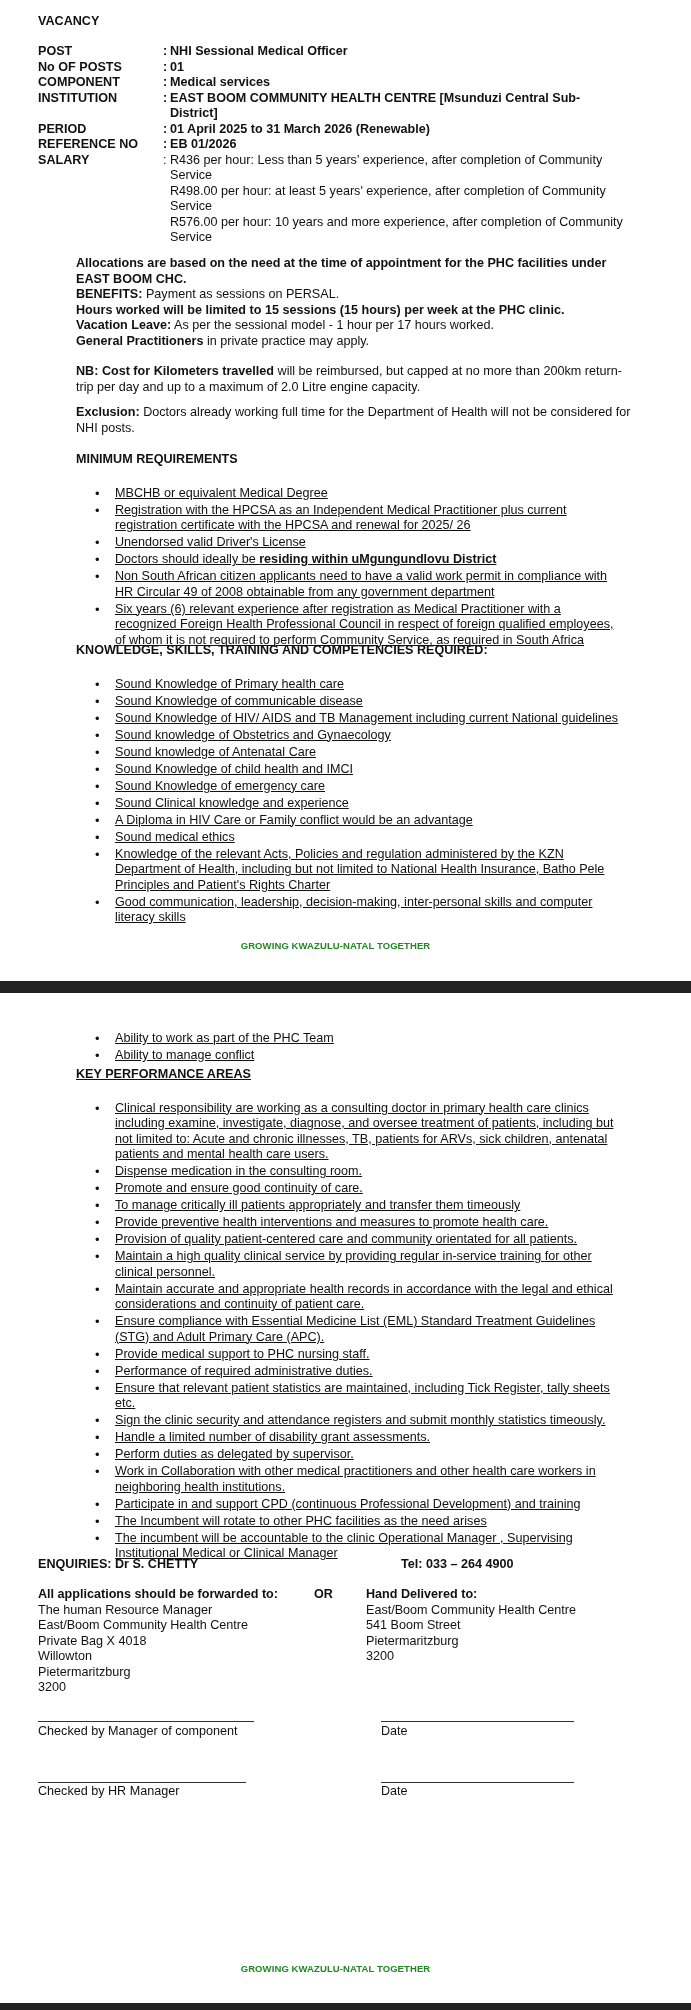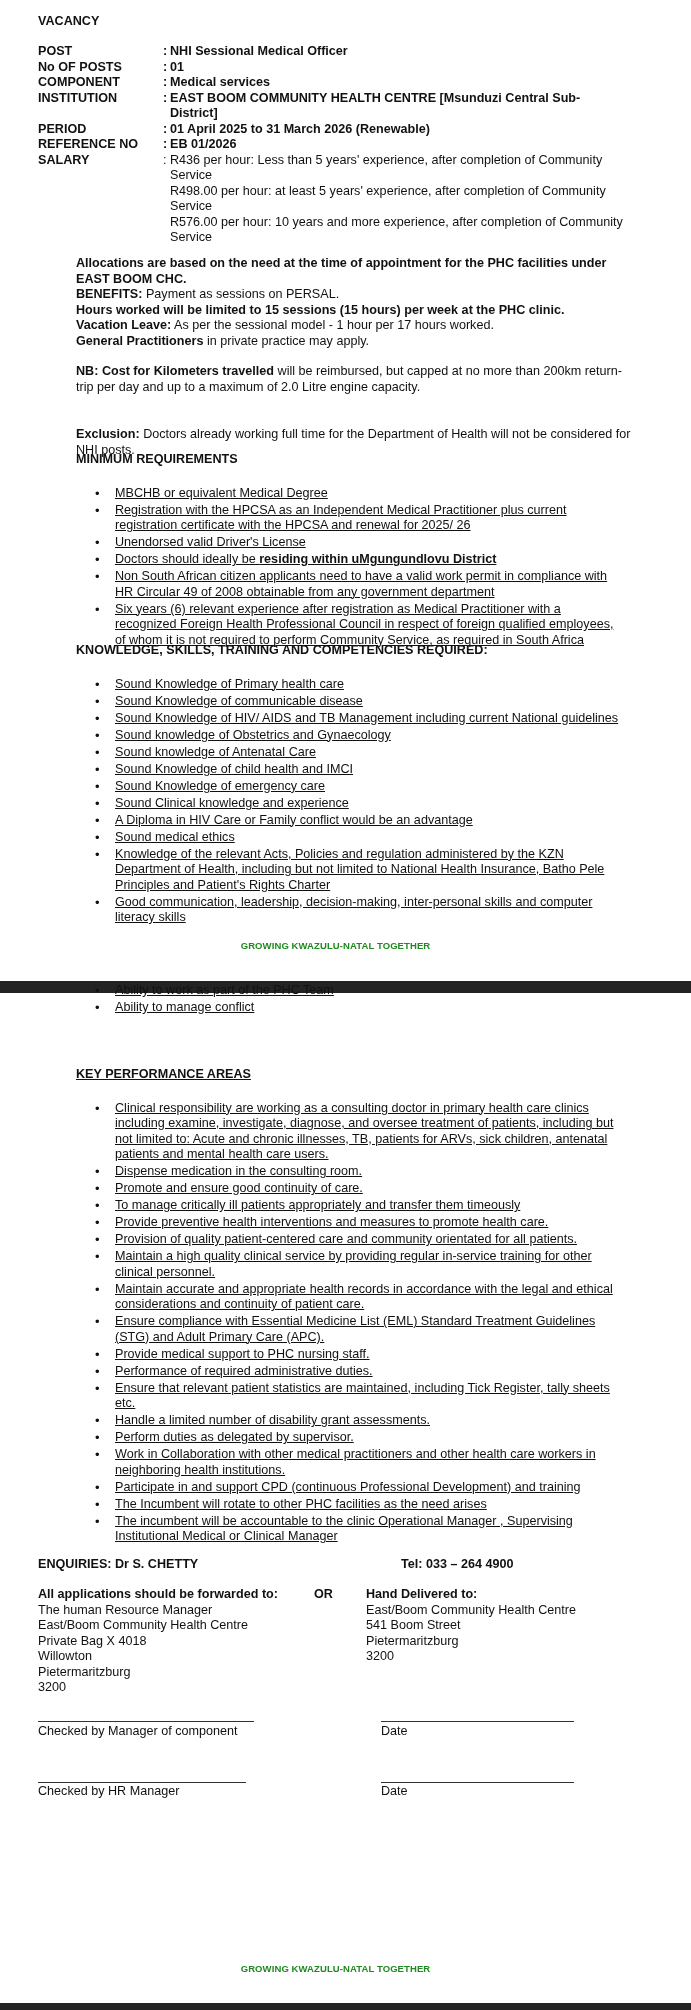--- a/index.html
+++ b/index.html
@@ -70,21 +70,21 @@
   </div>
 </div>
 
 <div class="abs para" style="left:76px; top:256px;">
   <div class="b">Allocations are based on the need at the time of appointment for the PHC facilities under EAST BOOM CHC.</div>
   <div><span class="b">BENEFITS:</span><span> Payment as sessions on PERSAL.</span></div>
   <div class="b">Hours worked will be limited to 15 sessions (15 hours) per week at the PHC clinic.</div>
   <div><span class="b">Vacation Leave:</span><span> As per the sessional model - 1 hour per 17 hours worked.</span></div>
   <div><span class="b">General Practitioners</span><span> in private practice may apply.</span></div>
   <div style="margin-top:15px;"><span class="b">NB: Cost for Kilometers travelled</span><span> will be reimbursed, but capped at no more than 200km return-trip per day and up to a maximum of 2.0 Litre engine capacity.</span></div>
-  <div style="margin-top:32px;"><span class="b">Exclusion:</span><span> Doctors already working full time for the Department of Health will not be considered for NHI posts.</span></div>
+  <div style="margin-top:10px;"><span class="b">Exclusion:</span><span> Doctors already working full time for the Department of Health will not be considered for NHI posts.</span></div>
 </div>
 
 <div class="abs para" style="left:76px; top:452px;">
   <div class="b">MINIMUM REQUIREMENTS</div>
   <ul class="bul">
     <li><span>MBCHB or equivalent Medical Degree</span></li>
     <li><span>Registration with the HPCSA as an Independent Medical Practitioner plus current registration certificate with the HPCSA and renewal for 2025/ 26</span></li>
     <li><span>Unendorsed valid Driver's License</span></li>
     <li><span>Doctors should ideally be </span><span class="b">residing within uMgungundlovu District</span></li>
     <li><span>Non South African citizen applicants need to have a valid work permit in compliance with HR Circular 49 of 2008 obtainable from any government department</span></li>
@@ -107,21 +107,21 @@
       <li>Sound medical ethics</li>
       <li>Knowledge of the relevant Acts, Policies and regulation administered by the KZN Department of Health, including but not limited to National Health Insurance, Batho Pele Principles and Patient's Rights Charter</li>
       <li>Good communication, leadership, decision-making, inter-personal skills and computer literacy skills</li>
     </ul>
 </div>
 
 <div class="footer-green" style="top:938px;">GROWING KWAZULU-NATAL TOGETHER</div>
 
 <div class="page-sep" style="top:981px; height:12px;"></div>
 
-<div class="abs para" style="left:76px; top:965px;">
+<div class="abs para" style="left:76px; top:1013px;">
   <ul class="bul">
     <li>Ability to work as part of the PHC Team</li>
     <li>Ability to manage conflict</li>
   </ul>
 </div>
 
 <div class="abs para" style="left:76px; top:1067px;">
   <div class="b u">KEY PERFORMANCE AREAS</div>
   <ul class="bul" id="kpa-list">
       <li>Clinical responsibility are working as a consulting doctor in primary health care clinics including examine, investigate, diagnose, and oversee treatment of patients, including but not limited to: Acute and chronic illnesses, TB, patients for ARVs, sick children, antenatal patients and mental health care users.</li>
@@ -129,20 +129,21 @@
       <li>Promote and ensure good continuity of care.</li>
       <li>To manage critically ill patients appropriately and transfer them timeously</li>
       <li> Provide preventive health interventions and measures to promote health care.</li>
       <li>Provision of quality patient-centered care and community orientated for all patients.</li>
       <li>Maintain a high quality clinical service by providing regular in-service training for other clinical personnel.</li>
       <li>Maintain accurate and appropriate health records in accordance with the legal and ethical considerations and continuity of patient care.</li>
       <li>Ensure compliance with Essential Medicine List (EML) Standard Treatment Guidelines (STG) and Adult Primary Care (APC).</li>
       <li>Provide medical support to PHC nursing staff.</li>
       <li>Performance of required administrative duties.</li>
       <li>Ensure that relevant patient statistics are maintained, including Tick Register, tally sheets etc.</li>
+      <li>Sign the clinic security and attendance registers and submit monthly statistics timeously.</li>
       <li>Handle a limited number of disability grant assessments.</li>
       <li>Perform duties as delegated by supervisor.</li>
       <li>Work in Collaboration with other medical practitioners and other health care workers in neighboring health institutions.</li>
       <li>Participate in and support CPD (continuous Professional Development) and training</li>
       <li>The Incumbent will rotate to other PHC facilities as the need arises</li>
       <li>The incumbent will be accountable to the clinic Operational Manager , Supervising Institutional Medical or Clinical Manager</li>
     </ul>
 </div>
 
 <div class="abs b" style="left:38px; top:1557px;">ENQUIRIES: Dr S. CHETTY</div>

